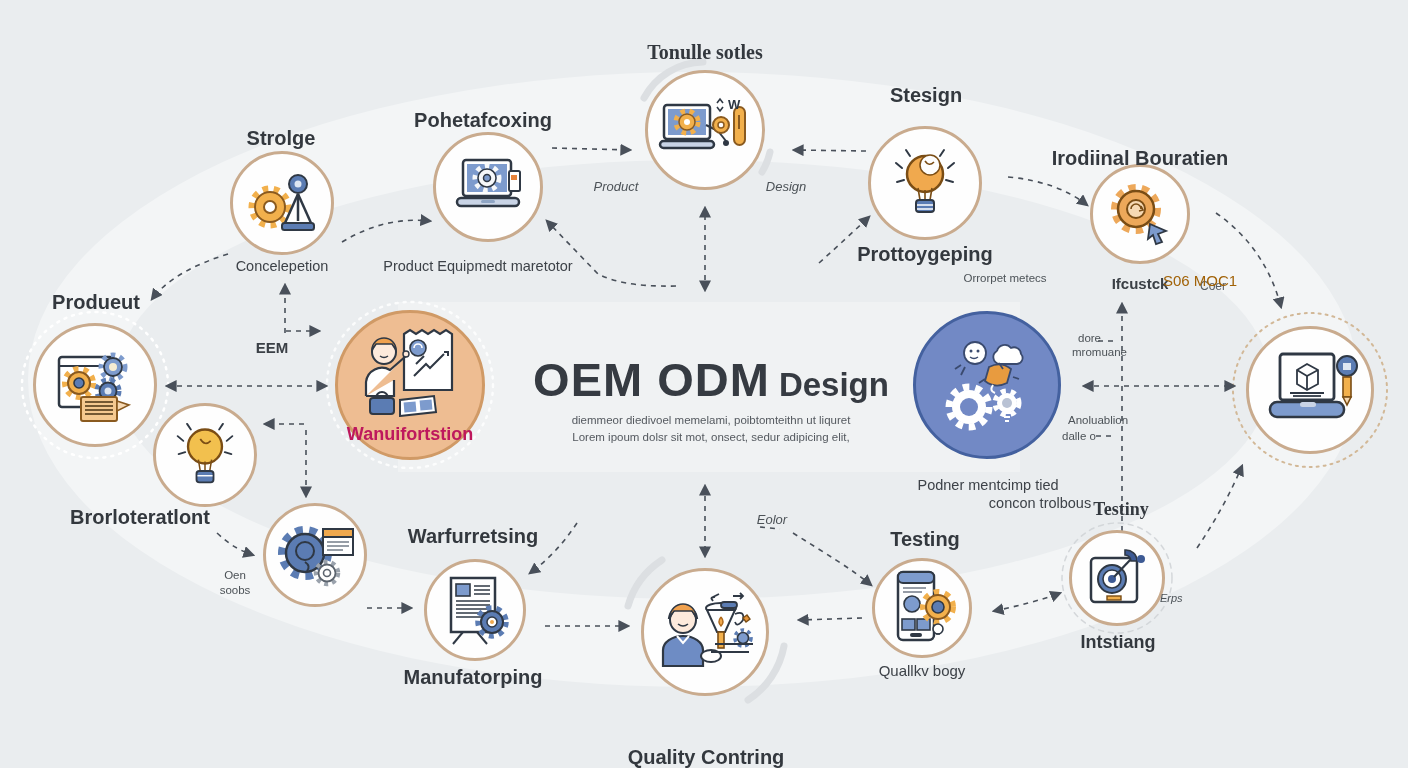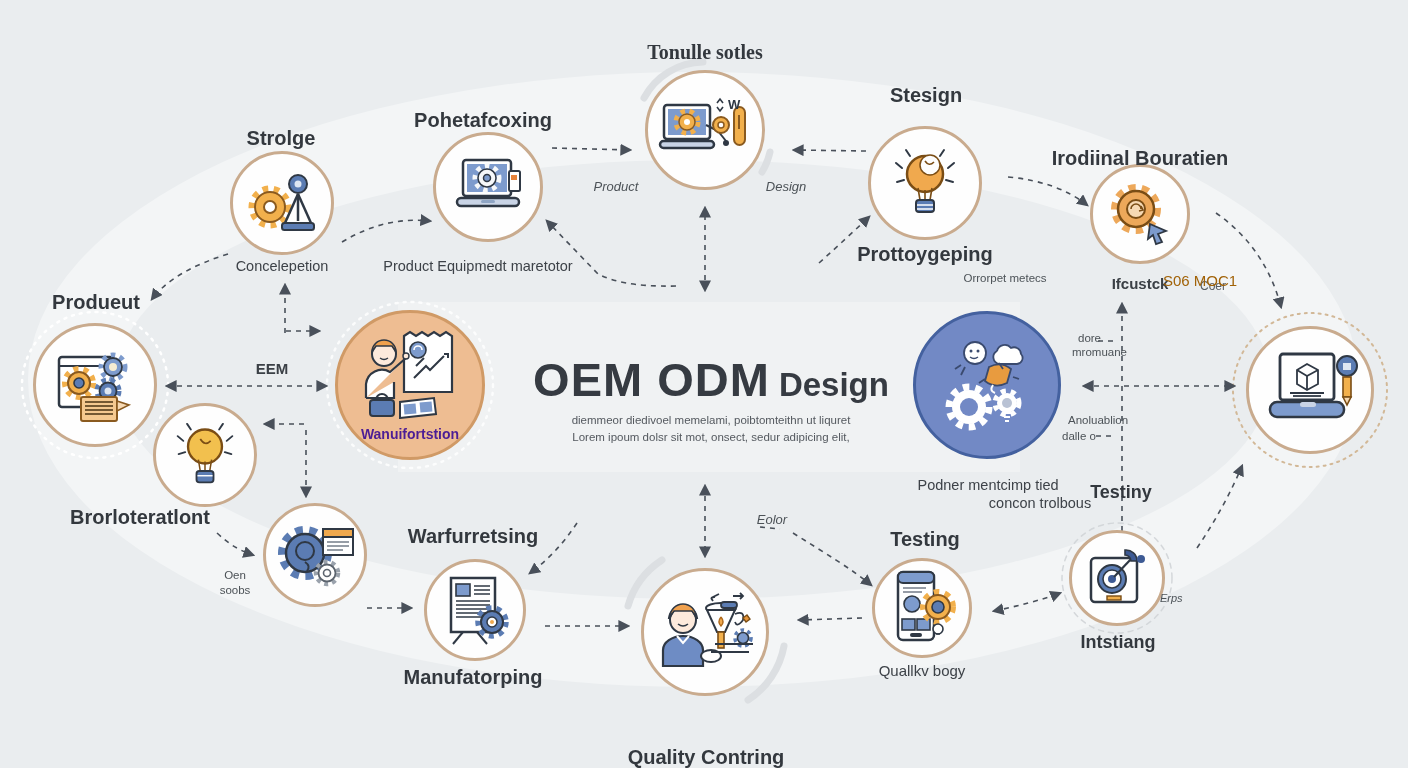--- a/index.html
+++ b/index.html
@@ -15,21 +15,21 @@
   .fill-orange{background:#eebd92;border-color:#d09a66;}
   .fill-blue{background:#7289c5;border-color:#44619f;}
   .lbl{position:absolute;color:#33383e;white-space:nowrap;}
   .ctr{transform:translateX(-50%);}
   .t1{font-size:20px;font-weight:bold;}
   .t1s{font-size:18px;font-weight:bold;}
   .t2{font-size:14.5px;color:#3d4248;}
   .t3{font-size:11.5px;color:#4c5257;}
   .t3c{font-size:11.5px;color:#4c5257;text-align:center;line-height:1.3;}
   .it{font-style:italic;color:#4c5257;font-size:13px;text-align:right;}
-  .node-inner-label{font-size:14px;font-weight:bold;color:#4c1d95;margin-top:2px;}
+  .node-inner-label{font-size:18px;font-weight:bold;color:#be185d;margin-top:2px;}
   .center-title{position:absolute;left:711px;top:352px;transform:translateX(-50%);
                 white-space:nowrap;color:#363b42;}
   .ct-main{font-size:47px;font-weight:800;letter-spacing:1px;}
   .ct-accent{font-size:33px;font-weight:700;margin-left:9px;}
   .center-body{position:absolute;left:711px;top:412px;transform:translateX(-50%);
                text-align:center;font-size:11.5px;color:#54595f;line-height:1.45;white-space:nowrap;}
 </style>
 </head>
 <body>
 
@@ -382,36 +382,36 @@
 <div class="lbl t1 ctr" style="left:926px;top:84px;">Stesign</div>
 <div class="lbl t1 ctr" style="left:925px;top:243px;">Prottoygeping</div>
 <div class="lbl t3 ctr" style="left:1005px;top:272px;">Orrorpet metecs</div>
 
 <div class="lbl t1 ctr" style="left:1140px;top:147px;">Irodiinal Bouratien</div>
 <div class="lbl ctr" style="left:1140px;top:275px;font-size:15px;font-weight:bold;color:#3b4046;">Ifcustck</div>
 <div class="lbl" style="left:1200px;top:279px;font-size:12px;color:#565c62;">Coer</div>
 <div class="lbl" style="left:1163px;top:272px;font-size:15px;color:#a16207;">S06 MOC1</div>
 
 <div class="lbl t1 ctr" style="left:96px;top:291px;">Produeut</div>
-<div class="lbl ctr" style="left:272px;top:339px;font-size:15px;font-weight:bold;color:#3b4046;margin-top:21px;">EEM</div>
+<div class="lbl ctr" style="left:272px;top:339px;font-size:15px;font-weight:bold;color:#3b4046;">EEM</div>
 
 <div class="lbl t1 ctr" style="left:140px;top:506px;">Brorloteratlont</div>
 <div class="lbl t3c ctr" style="left:235px;top:568px;">
   <div>Oen</div>
   <div>soobs</div>
 </div>
 
 <div class="lbl t1 ctr" style="left:473px;top:525px;">Warfurretsing</div>
 <div class="lbl t1 ctr" style="left:473px;top:666px;">Manufatorping</div>
 <div class="lbl t1 ctr" style="left:706px;top:706px;margin-top:40px;">Quality Contring</div>
 
 <div class="lbl t1 ctr" style="left:925px;top:528px;">Testing</div>
 <div class="lbl ctr" style="left:922px;top:662px;font-size:15px;color:#3d4248;">Quallkv bogy</div>
 
-<div class="lbl t1s ctr" style="left:1121px;top:482px;">Testiny</div>
+<div class="lbl t1s ctr" style="left:1121px;top:499px;font-family:Liberation Serif, serif;">Testiny</div>
 <div class="lbl t1s ctr" style="left:1118px;top:632px;">Intstiang</div>
 <div class="lbl it" style="left:1160px;top:592px;font-size:11px;">Erps</div>
 
 <div class="lbl t2 ctr" style="left:988px;top:477px;">Podner mentcimp tied</div>
 <div class="lbl t2 ctr" style="left:1028px;top:495px;margin-left:12px;">concon trolbous</div>
 
 <div class="lbl it ctr" style="left:772px;top:512px;">Eolor</div>
 <div class="lbl t3" style="left:1078px;top:332px;">dore</div>
 <div class="lbl t3" style="left:1072px;top:346px;">mromuane</div>
 <div class="lbl t3" style="left:1068px;top:414px;">Anoluablion</div>

